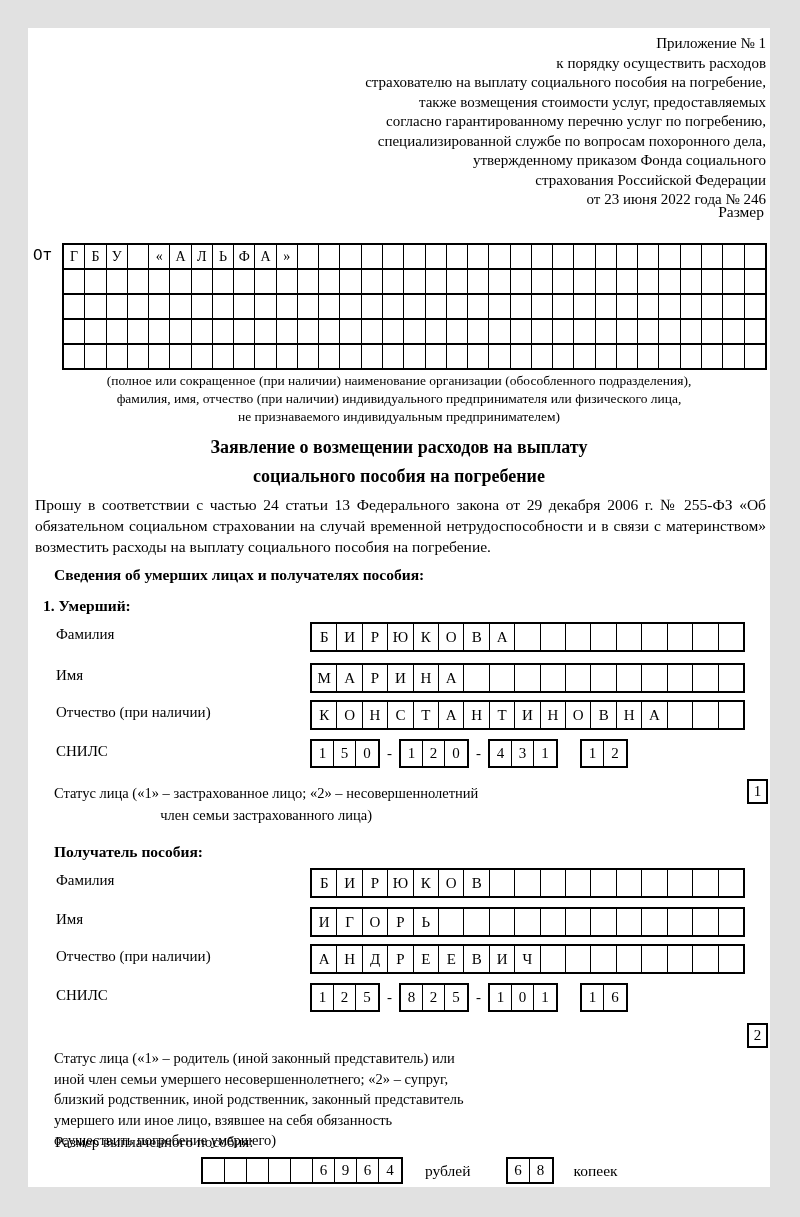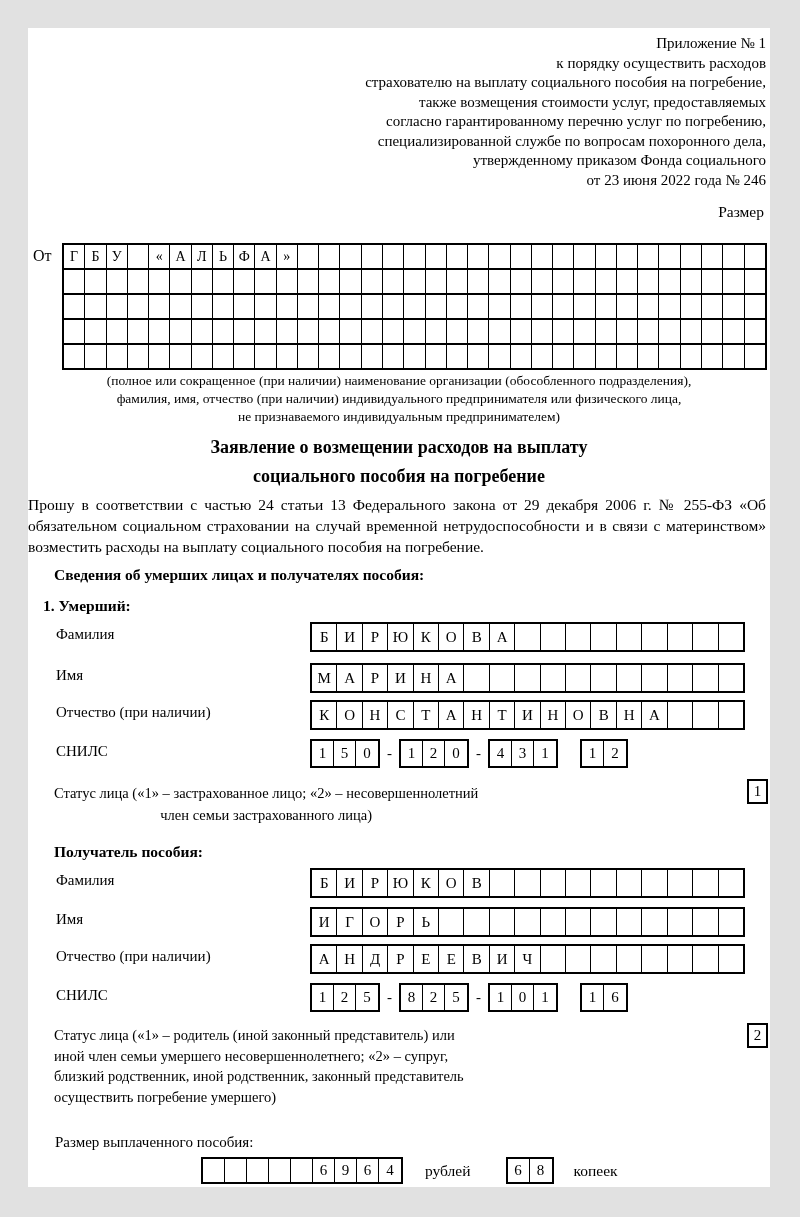--- a/index.html
+++ b/index.html
@@ -13,47 +13,47 @@
   .page{
     position:absolute;left:28px;top:28px;
     width:742px;height:1159px;
     background:#ffffff;
     overflow:hidden;
   }
   
   .header{position:absolute;top:6px;right:4px;text-align:right;font-size:15px;line-height:19.5px;}
   .forma{position:absolute;top:175px;right:6px;font-size:15.5px;}
   
-  .from-label{position:absolute;left:5px;top:219px;font-size:16px;}
+  .from-label{position:absolute;left:5px;top:219px;font-size:16px;font-family:Liberation Mono, monospace;}
   .from-grid{position:absolute;left:34px;top:215px;width:705px;border:2px solid #000;box-sizing:border-box;background:#fff;}
   .frow{display:flex;height:23px;border-bottom:2px solid #000;}
   .frow:last-child{border-bottom:none;}
   .frow .cell{flex:1;border-right:1px solid #000;display:flex;align-items:center;justify-content:center;font-size:14px;box-sizing:border-box;}
   .frow .cell:last-child{border-right:none;}
   .caption{position:absolute;top:344px;left:0;right:0;text-align:center;font-size:13.5px;line-height:18px;}
   .title{position:absolute;top:405px;left:0;right:0;text-align:center;font-weight:bold;font-size:18px;line-height:29px;}
-  .intro{position:absolute;top:466px;left:0;right:4px;font-size:15.5px;line-height:21px;text-align:justify;}
+  .intro{position:absolute;top:466px;left:7px;right:4px;font-size:15.5px;line-height:21px;text-align:justify;}
   .sec-heading{position:absolute;left:26px;top:538px;font-weight:bold;font-size:15.5px;}
   .sub-heading{position:absolute;font-weight:bold;font-size:15.5px;}
   .flabel{position:absolute;left:28px;font-size:15px;}
   
   .lgrid{position:absolute;left:282px;width:435px;height:30px;display:flex;border:2px solid #000;box-sizing:border-box;}
   .lgrid .cell{flex:1;border-right:1px solid #000;display:flex;align-items:center;justify-content:center;font-size:15px;box-sizing:border-box;}
   .lgrid .cell:last-child{border-right:none;}
   
   .snils{position:absolute;left:282px;display:flex;align-items:center;height:29px;}
   .sgroup{display:flex;border:2px solid #000;height:29px;box-sizing:border-box;background:#fff;}
   .sgroup .cell{width:22px;border-right:1px solid #000;display:flex;align-items:center;justify-content:center;font-size:15px;box-sizing:border-box;}
   .sgroup .cell:last-child{border-right:none;}
   .sgroup.check{margin-left:22px;}
   .dash{margin:0 7px;font-size:15px;}
   
   .status{position:absolute;left:26px;font-size:14.5px;}
   .status.s1{line-height:22px;}
-  .status.s2{line-height:20.5px;}
+  .status.s2{line-height:20.5px;margin-top:23px;}
   .codebox{position:absolute;left:719px;width:21px;height:25px;border:2px solid #000;box-sizing:border-box;display:flex;align-items:center;justify-content:center;font-size:15px;}
   
   .benefit-label{position:absolute;left:27px;top:1106px;font-size:15px;}
   .money{position:absolute;left:173px;top:1129px;display:flex;align-items:center;height:27px;}
   .mgroup{display:flex;border:2px solid #000;height:27px;box-sizing:border-box;background:#fff;}
   .mgroup .cell{width:22px;border-right:1px solid #000;display:flex;align-items:center;justify-content:center;font-size:15px;box-sizing:border-box;}
   .mgroup .cell:last-child{border-right:none;}
   .mgroup.kop{margin-left:35px;}
   .munit{font-size:15.5px;margin-left:22px;}
   .munit.kop{margin-left:20px;}
@@ -64,20 +64,21 @@
 <div class="page">
 
   <div class="header">
     <div>Приложение № 1</div>
     <div>к порядку осуществить расходов</div>
     <div>страхователю на выплату социального пособия на погребение,</div>
     <div>также возмещения стоимости услуг, предоставляемых</div>
     <div>согласно гарантированному перечню услуг по погребению,</div>
     <div>специализированной службе по вопросам похоронного дела,</div>
     <div>утвержденному приказом Фонда социального</div>
+    <div>страхования Российской Федерации</div>
     <div>от 23 июня 2022 года № 246</div>
   </div>
   <div class="forma">Размер</div>
 
   <div class="from-label">От</div>
   <div class="from-grid">
     <div class="frow">
         <span class="cell">Г</span>
         <span class="cell">Б</span>
         <span class="cell">У</span>
@@ -450,20 +451,21 @@
     <div class="sgroup check">
         <span class="cell">1</span>
         <span class="cell">6</span>
       </div>
   </div>
 
   <div class="status s2" style="top:997px;">
     <div>Статус лица («1» – родитель (иной законный представитель) или</div>
     <div>иной член семьи умершего несовершеннолетнего; «2» – супруг,</div>
     <div>близкий родственник, иной родственник, законный представитель</div>
+    <div>умершего или иное лицо, взявшее на себя обязанность</div>
     <div>осуществить погребение умершего)</div>
   </div>
   <div class="codebox" style="top:995px;">2</div>
 
   <div class="benefit-label">Размер выплаченного пособия:</div>
   <div class="money">
     <div class="mgroup">
         <span class="cell"></span>
         <span class="cell"></span>
         <span class="cell"></span>

